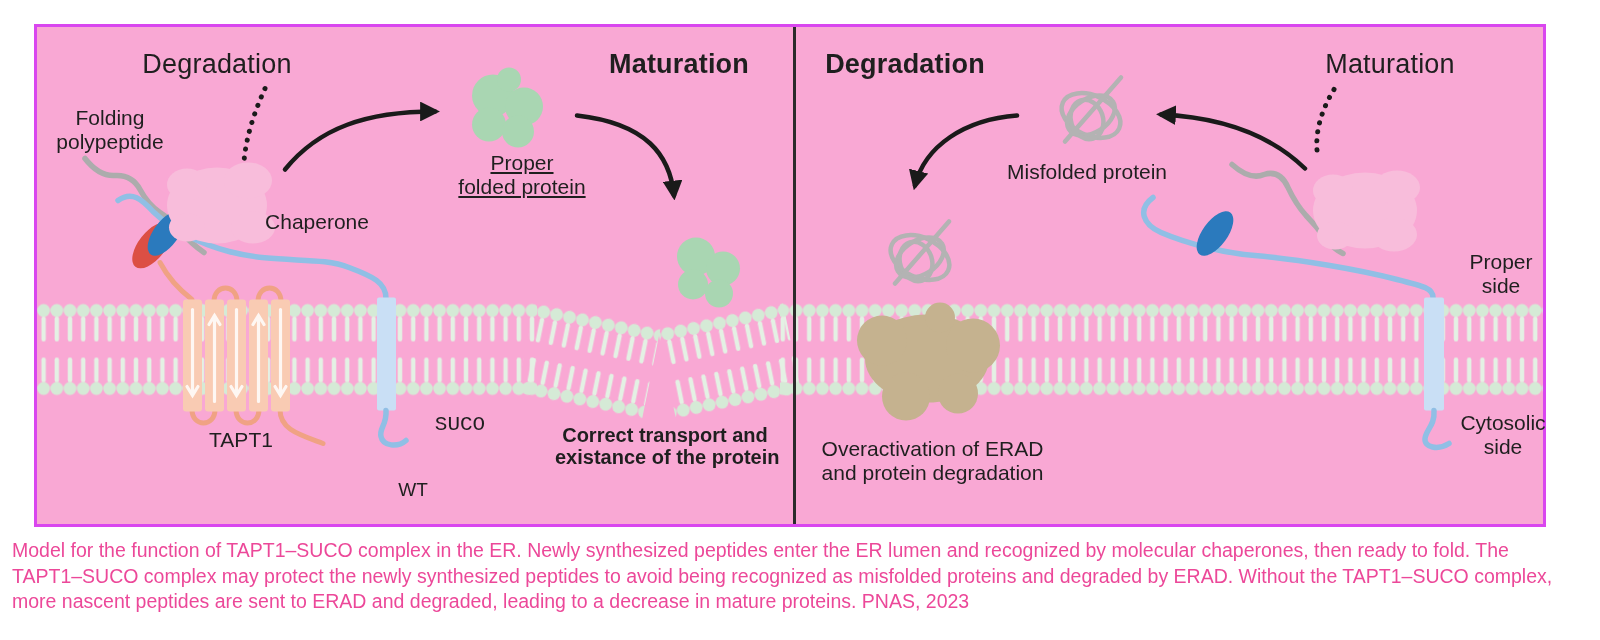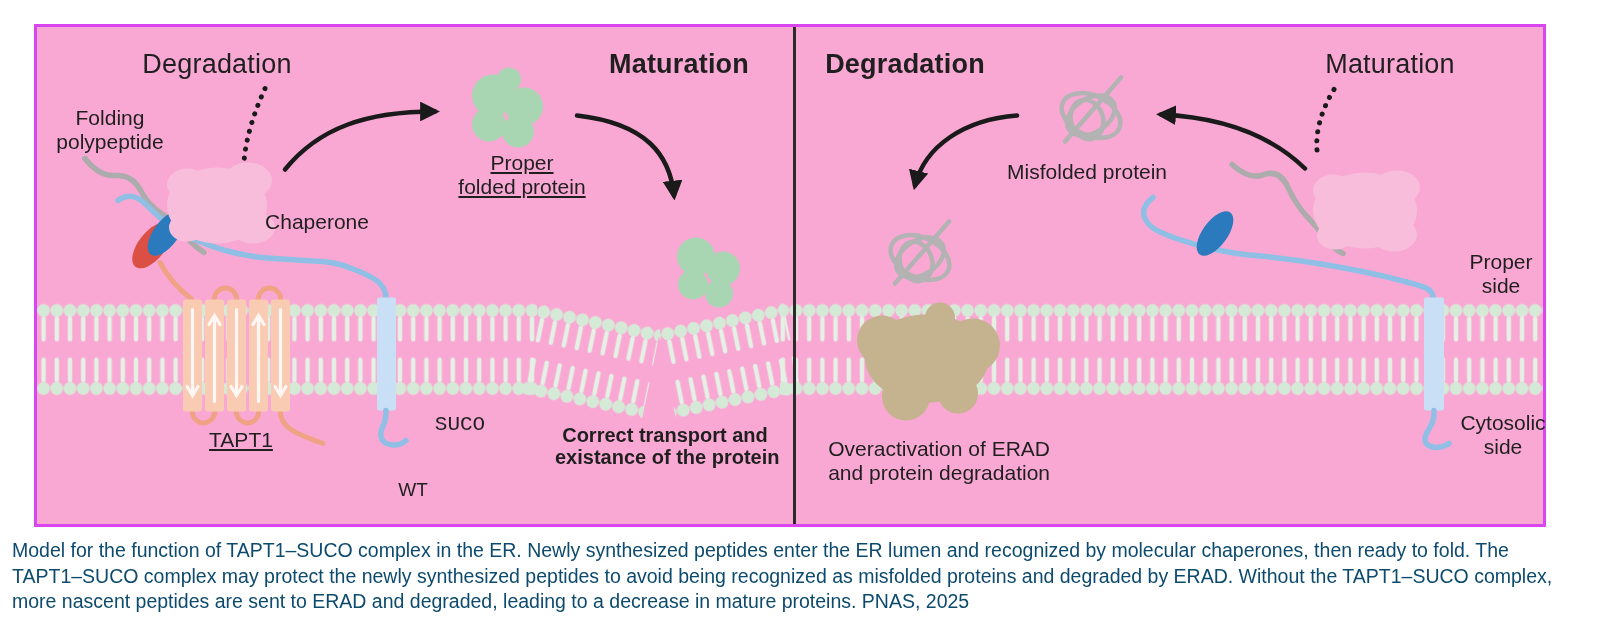--- a/index.html
+++ b/index.html
@@ -14,21 +14,21 @@
   .art{position:absolute;left:0;top:0;width:1506px;height:497px;}
   .divider{position:absolute;left:756px;top:0;width:3px;height:497px;background:#2b2b2b;}
   .lbl{position:absolute;text-align:center;line-height:1.12;white-space:nowrap;}
   .f20{font-size:20px;font-weight:bold;}
   .f21{font-size:21px;}
   .hdr{font-size:27px;letter-spacing:.2px;}
   .bold{font-weight:700;}
   .big{font-size:19px;}
   .caption{
     position:absolute;left:12px;top:538px;width:1578px;
-    font-size:19.5px;line-height:25.5px;color:#0c4a6e;text-align:left;
+    font-size:19.5px;line-height:25.5px;color:#ec4899;text-align:left;
   }
 </style>
 </head>
 <body>
 
 <div class="stage">
   <div class="figure-box">
 
     <svg class="art" viewBox="0 0 1506 496">
       <defs>
@@ -172,39 +172,39 @@
     <div class="lbl f21" style="left:200px;top:183px;width:160px;">Chaperone</div>
     <div class="lbl f21" style="left:395px;top:124px;width:180px;text-decoration:underline;">
       <div>Proper</div>
       <div>folded protein</div>
     </div>
     <div class="lbl hdr bold" style="left:542px;top:22px;width:200px;">Maturation</div>
     <div class="lbl f20" style="left:518px;top:397px;width:220px;">
       <div>Correct transport and</div>
       <div>existance of the protein</div>
     </div>
-    <div class="lbl f21" style="left:144px;top:401px;width:120px;text-decoration:underline;">TAPT1</div>
+    <div class="lbl f21" style="left:144px;top:401px;width:120px;">TAPT1</div>
     <div class="lbl f21" style="left:373px;top:386px;width:100px;font-family:Liberation Mono, monospace;">SUCO</div>
     <div class="lbl big" style="left:306px;top:452px;width:140px;">WT</div>
 
     <div class="lbl hdr bold" style="left:768px;top:22px;width:200px;">Degradation</div>
     <div class="lbl f21" style="left:930px;top:133px;width:200px;text-align:right;">Misfolded protein</div>
     <div class="lbl hdr" style="left:1253px;top:22px;width:200px;">Maturation</div>
     <div class="lbl f21" style="left:1404px;top:223px;width:120px;">
       <div>Proper</div>
       <div>side</div>
     </div>
     <div class="lbl f21" style="left:1406px;top:384px;width:120px;">
       <div>Cytosolic</div>
       <div>side</div>
     </div>
-    <div class="lbl f21" style="left:778px;top:410px;width:235px;text-align:right;">
+    <div class="lbl f21" style="left:778px;top:410px;width:235px;">
       <div>Overactivation of ERAD</div>
       <div>and protein degradation</div>
     </div>
   </div>
 
   <div class="caption">
     <div>Model for the function of TAPT1–SUCO complex in the ER. Newly synthesized peptides enter the ER lumen and recognized by molecular chaperones, then ready to fold. The</div>
     <div>TAPT1–SUCO complex may protect the newly synthesized peptides to avoid being recognized as misfolded proteins and degraded by ERAD. Without the TAPT1–SUCO complex,</div>
-    <div>more nascent peptides are sent to ERAD and degraded, leading to a decrease in mature proteins. PNAS, 2025</div>
+    <div>more nascent peptides are sent to ERAD and degraded, leading to a decrease in mature proteins. PNAS, 2023</div>
   </div>
 </div>
 
 </body></html>

